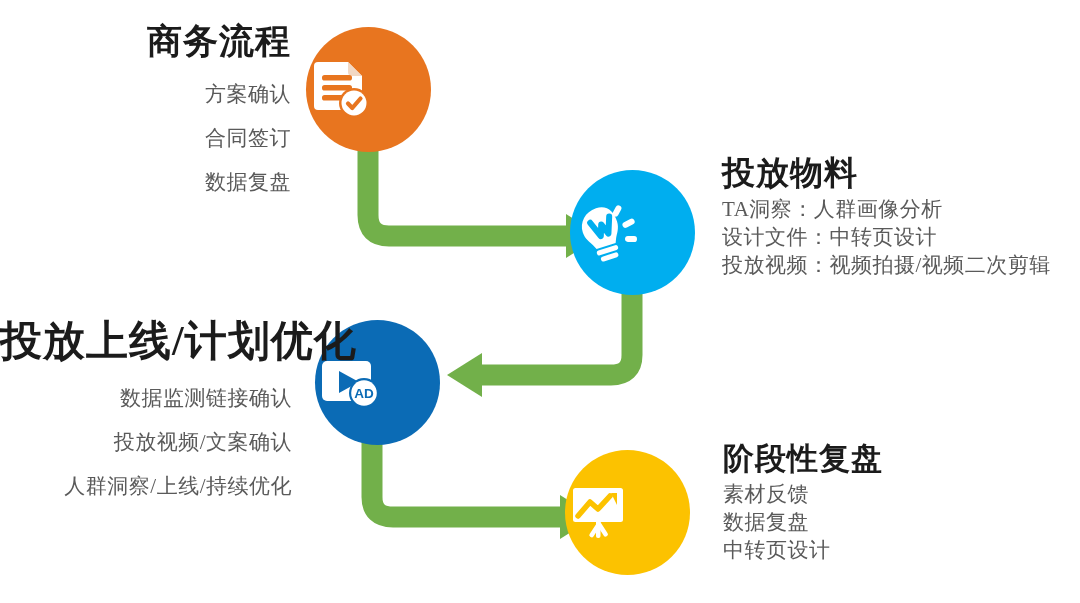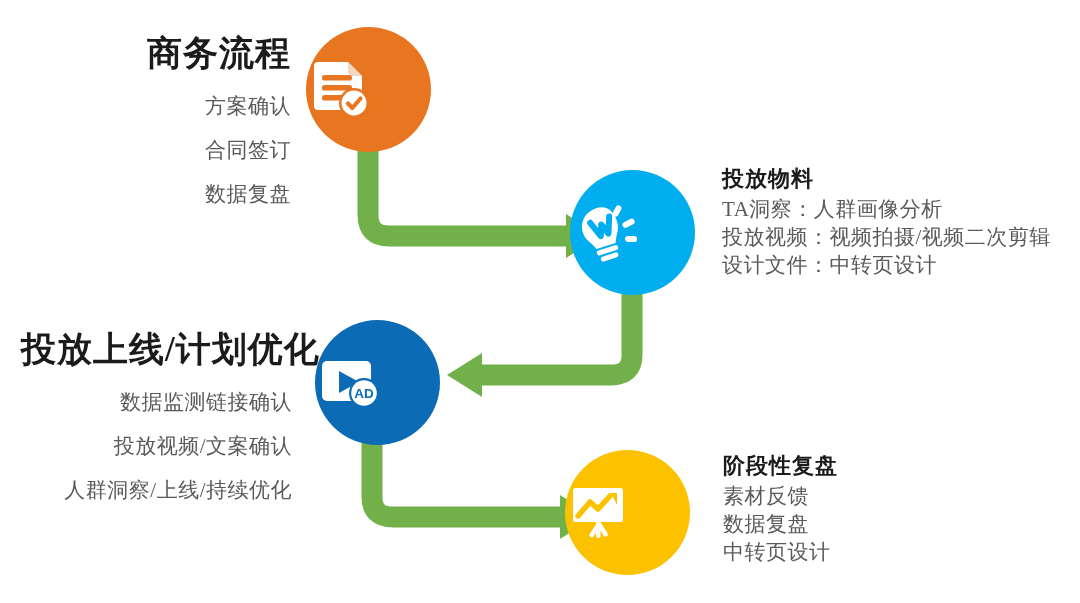--- a/index.html
+++ b/index.html
@@ -35,21 +35,20 @@
     position: absolute;
   }
   .node-title {
     font-family: "Liberation Serif", "DejaVu Serif", serif;
     font-weight: bold;
     font-size: 34px;
     line-height: 1.12;
     color: #1b1b1b;
     white-space: nowrap;
     letter-spacing: 1px;
-    margin-top: 12px;
   }
   .node-line {
     font-family: "Liberation Serif", "DejaVu Serif", serif;
     font-size: 21px;
     line-height: 1.0;
     color: #5a5a5a;
     white-space: nowrap;
     margin-top: 23px;
     letter-spacing: 0.5px;
   }
@@ -61,23 +60,23 @@
   #node2-circle { left: 570px; top: 170px; width: 125px; height: 125px; }
   #node3-circle { left: 315px; top: 320px; width: 125px; height: 125px; }
   #node4-circle { left: 565px; top: 450px; width: 125px; height: 125px; }
 
   #node1-text { left: 60px;  top: 22px;  width: 231px; }
   #node2-text { left: 722px; top: 155px; width: 350px; }
   #node3-text { left: 0px;   top: 318px; width: 292px; }
   #node4-text { left: 723px; top: 442px; width: 330px; }
 
   #node1-text .node-title { font-size: 35px; }
-  #node3-text .node-title { font-size: 35px; padding-left: 21px; }
-  #node2-text .node-title { font-size: 22px; }
-  #node4-text .node-title { font-size: 22px; }
+  #node3-text .node-title { font-size: 42px; }
+  #node2-text .node-title { font-size: 33px; }
+  #node4-text .node-title { font-size: 31px; }
 
   #node2-text .node-line,
   #node4-text .node-line { margin-top: 7px; }
 </style>
 </head>
 <body>
 
 <div id="canvas">
 
   <svg class="arrows-layer" viewBox="0 0 1080 603">
@@ -128,22 +127,22 @@
       </g>
       <rect x="44" y="8" width="6" height="12" rx="3" fill="#ffffff" transform="rotate(28 47 14)"></rect>
       <rect x="56" y="20" width="6" height="13" rx="3" fill="#ffffff" transform="rotate(62 59 26)"></rect>
       <rect x="58" y="36" width="6" height="12" rx="3" fill="#ffffff" transform="rotate(92 61 42)"></rect>
     </svg>
   </div>
 
   <div class="text-block align-left" id="node2-text">
     <div class="node-title">投放物料</div>
     <div class="node-line">TA洞察：人群画像分析</div>
+    <div class="node-line">设计文件：中转页设计</div>
     <div class="node-line">投放视频：视频拍摄/视频二次剪辑</div>
-    <div class="node-line">设计文件：中转页设计</div>
   </div>
 
   <div class="node-circle" id="node3-circle" style="background:#0B6BB5;">
     <svg width="70" height="70" viewBox="0 0 70 70">
       <rect x="7" y="13" width="49" height="40" rx="5" fill="#ffffff"></rect>
       <polygon points="24,23 24,45 44,34" fill="#0B6BB5"></polygon>
       <circle cx="49" cy="45" r="15" fill="#0B6BB5"></circle>
       <circle cx="49" cy="45" r="12.8" fill="#ffffff"></circle>
       <text x="49" y="50.2" text-anchor="middle" font-family="Liberation Sans, sans-serif" font-size="13.5" font-weight="bold" fill="#0B6BB5">AD</text>
     </svg>

